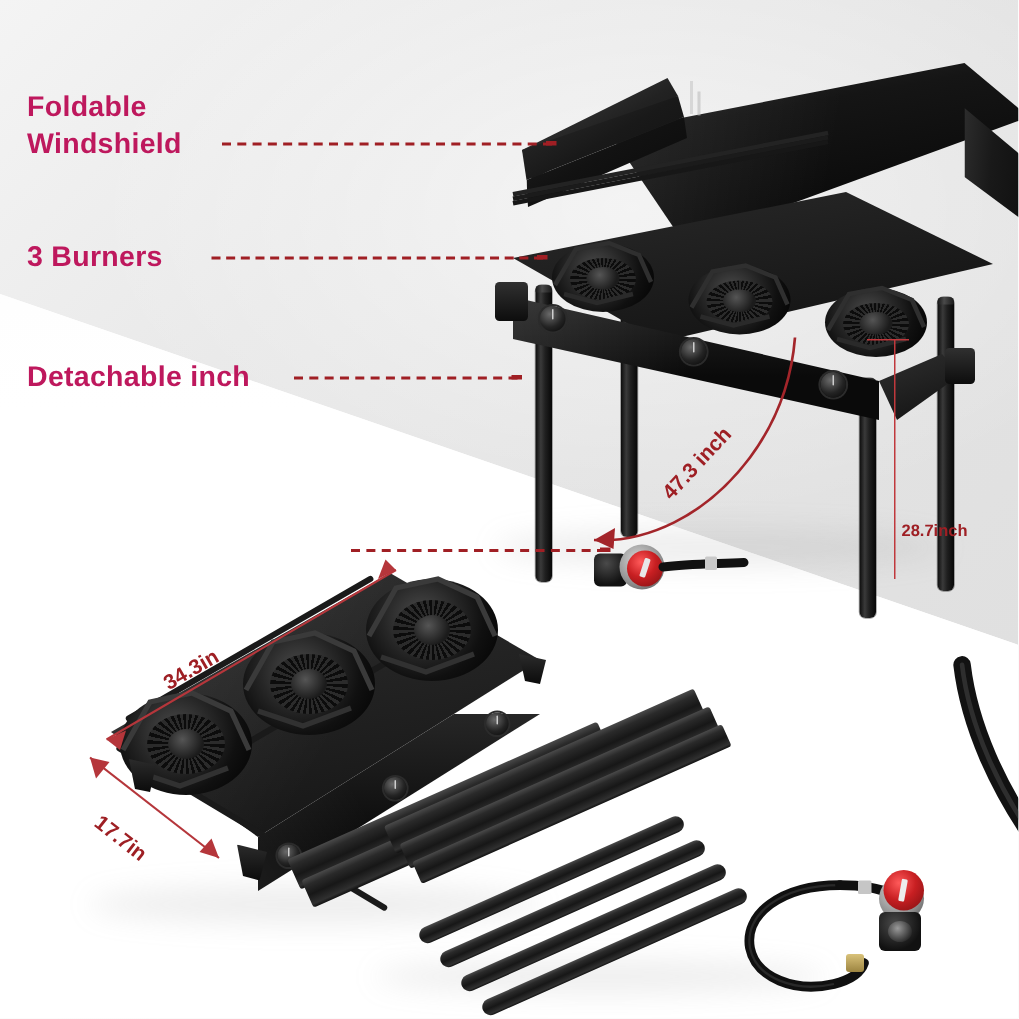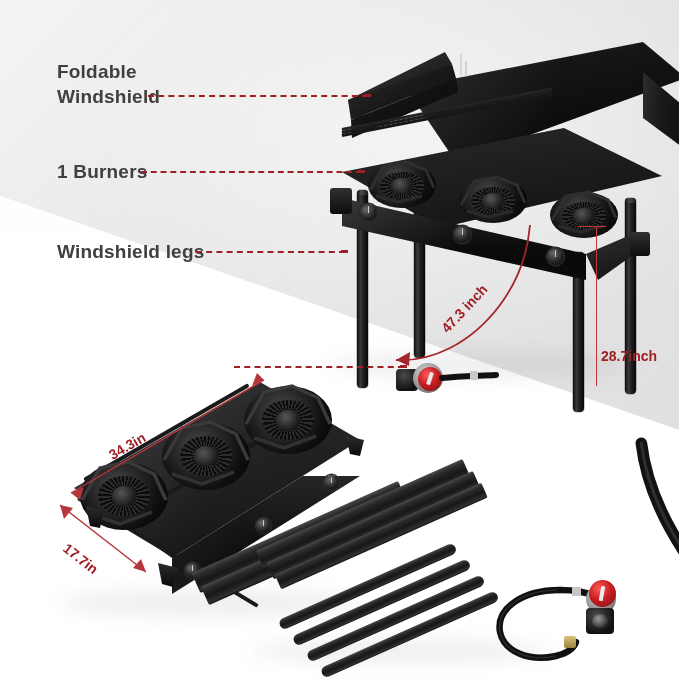--- a/index.html
+++ b/index.html
@@ -15,22 +15,22 @@
      background:#ffffff;
      clip-path:polygon(0 196px, 679px 430px, 679px 679px, 0 679px);}
   .bg-floor2{position:absolute;left:0;top:0;width:679px;height:679px;
      background:linear-gradient(180deg,#fbfbfb 0%,#ffffff 40%);
      clip-path:polygon(0 196px, 679px 430px, 679px 679px, 0 679px);}
   .wall-shade{position:absolute;left:0;top:0;width:679px;height:460px;
      background:radial-gradient(ellipse 520px 300px at 62% 30%, rgba(255,255,255,.55), rgba(255,255,255,0) 70%);}
   .soft-shadow{position:absolute;background:rgba(150,150,150,.16);filter:blur(9px);border-radius:50%;}
 
   
-  .label{position:absolute;color:#404040;font-weight:bold;letter-spacing:.2px;
-         white-space:pre;line-height:1.30;margin-left:39px;}
+  .label{position:absolute;color:#be185d;font-weight:bold;letter-spacing:.2px;
+         white-space:pre;line-height:1.30;}
   .dash{position:absolute;height:0;border-top:2px dashed #A01F24;}
   .dash-end{position:absolute;width:7px;height:3px;background:#A01F24;}
 
   
   .dimline{position:absolute;background:#c0383c;}
   .dimtext{position:absolute;color:#9e1f24;font-weight:bold;white-space:pre;}
 
   
   .part{position:absolute;}
 
@@ -207,21 +207,21 @@
   </div>
 
   <svg class="overlay">
     <path id="arc473" d="M396 360 C 430 362, 470 345, 500 305 C 520 278, 528 250, 530 225" stroke="#a3252a" stroke-width="1.8" fill="none"></path>
     <polygon points="396,360 410,352 409,366" fill="#a3252a"></polygon>
   </svg>
   <div class="dimtext" style="left:438px;top:325px;font-size:14px;transform:rotate(-47deg);transform-origin:left top;">47.3 inch</div>
 
   <div class="dimline" style="left:596px;top:226px;width:1.4px;height:160px;background:#c0383c;"></div>
   <div class="dimline" style="left:578px;top:226px;width:28px;height:1.4px;background:#c0383c;"></div>
-  <div class="dimtext" style="left:601px;top:348px;font-size:14px;">28.7inch</div>
+  <div class="dimtext" style="left:601px;top:348px;font-size:11px;">28.7inch</div>
 
   <div class="part" style="left:60px;top:378px;width:310px;height:230px;">
 
     <div style="position:absolute;left:0px;top:0px;width:300px;height:200px;
                 background:linear-gradient(170deg,#303030,#111);
                 clip-path:polygon(14px 110px, 200px 4px, 300px 62px, 112px 180px);"></div>
     <div style="position:absolute;left:0px;top:0px;width:300px;height:200px;
                 background:linear-gradient(120deg,rgba(255,255,255,.10),rgba(255,255,255,0) 55%);
                 clip-path:polygon(14px 110px, 200px 4px, 300px 62px, 112px 180px);"></div>
 
@@ -314,24 +314,24 @@
     <div class="reg-blk" style="left:96px;top:38px;width:28px;height:26px;"></div>
     <div style="position:absolute;left:102px;top:44px;width:16px;height:14px;border-radius:50%;background:radial-gradient(circle at 40% 35%,#9a9a9a,#2a2a2a 75%);"></div>
     <div class="brass" style="left:74px;top:66px;width:12px;height:12px;"></div>
   </div>
 
   <div class="label" style="left:18px;top:60px;font-size:19px;">Foldable
 Windshield</div>
   <div class="dash" style="left:148px;top:95px;width:220px;"></div>
   <div class="dash-end" style="left:364px;top:94px;"></div>
 
-  <div class="label" style="left:18px;top:160px;font-size:19px;">1 Burners</div>
+  <div class="label" style="left:18px;top:160px;font-size:19px;">3 Burners</div>
   <div class="dash" style="left:141px;top:171px;width:221px;"></div>
   <div class="dash-end" style="left:358px;top:170px;"></div>
 
-  <div class="label" style="left:18px;top:240px;font-size:19px;">Windshield legs</div>
+  <div class="label" style="left:18px;top:240px;font-size:19px;">Detachable inch</div>
   <div class="dash" style="left:196px;top:251px;width:149px;"></div>
   <div class="dash-end" style="left:341px;top:250px;"></div>
 
   <div class="dash" style="left:234px;top:366px;width:170px;"></div>
   <div class="dash-end" style="left:400px;top:365px;"></div>
 
 </div>
 
 </body></html>

